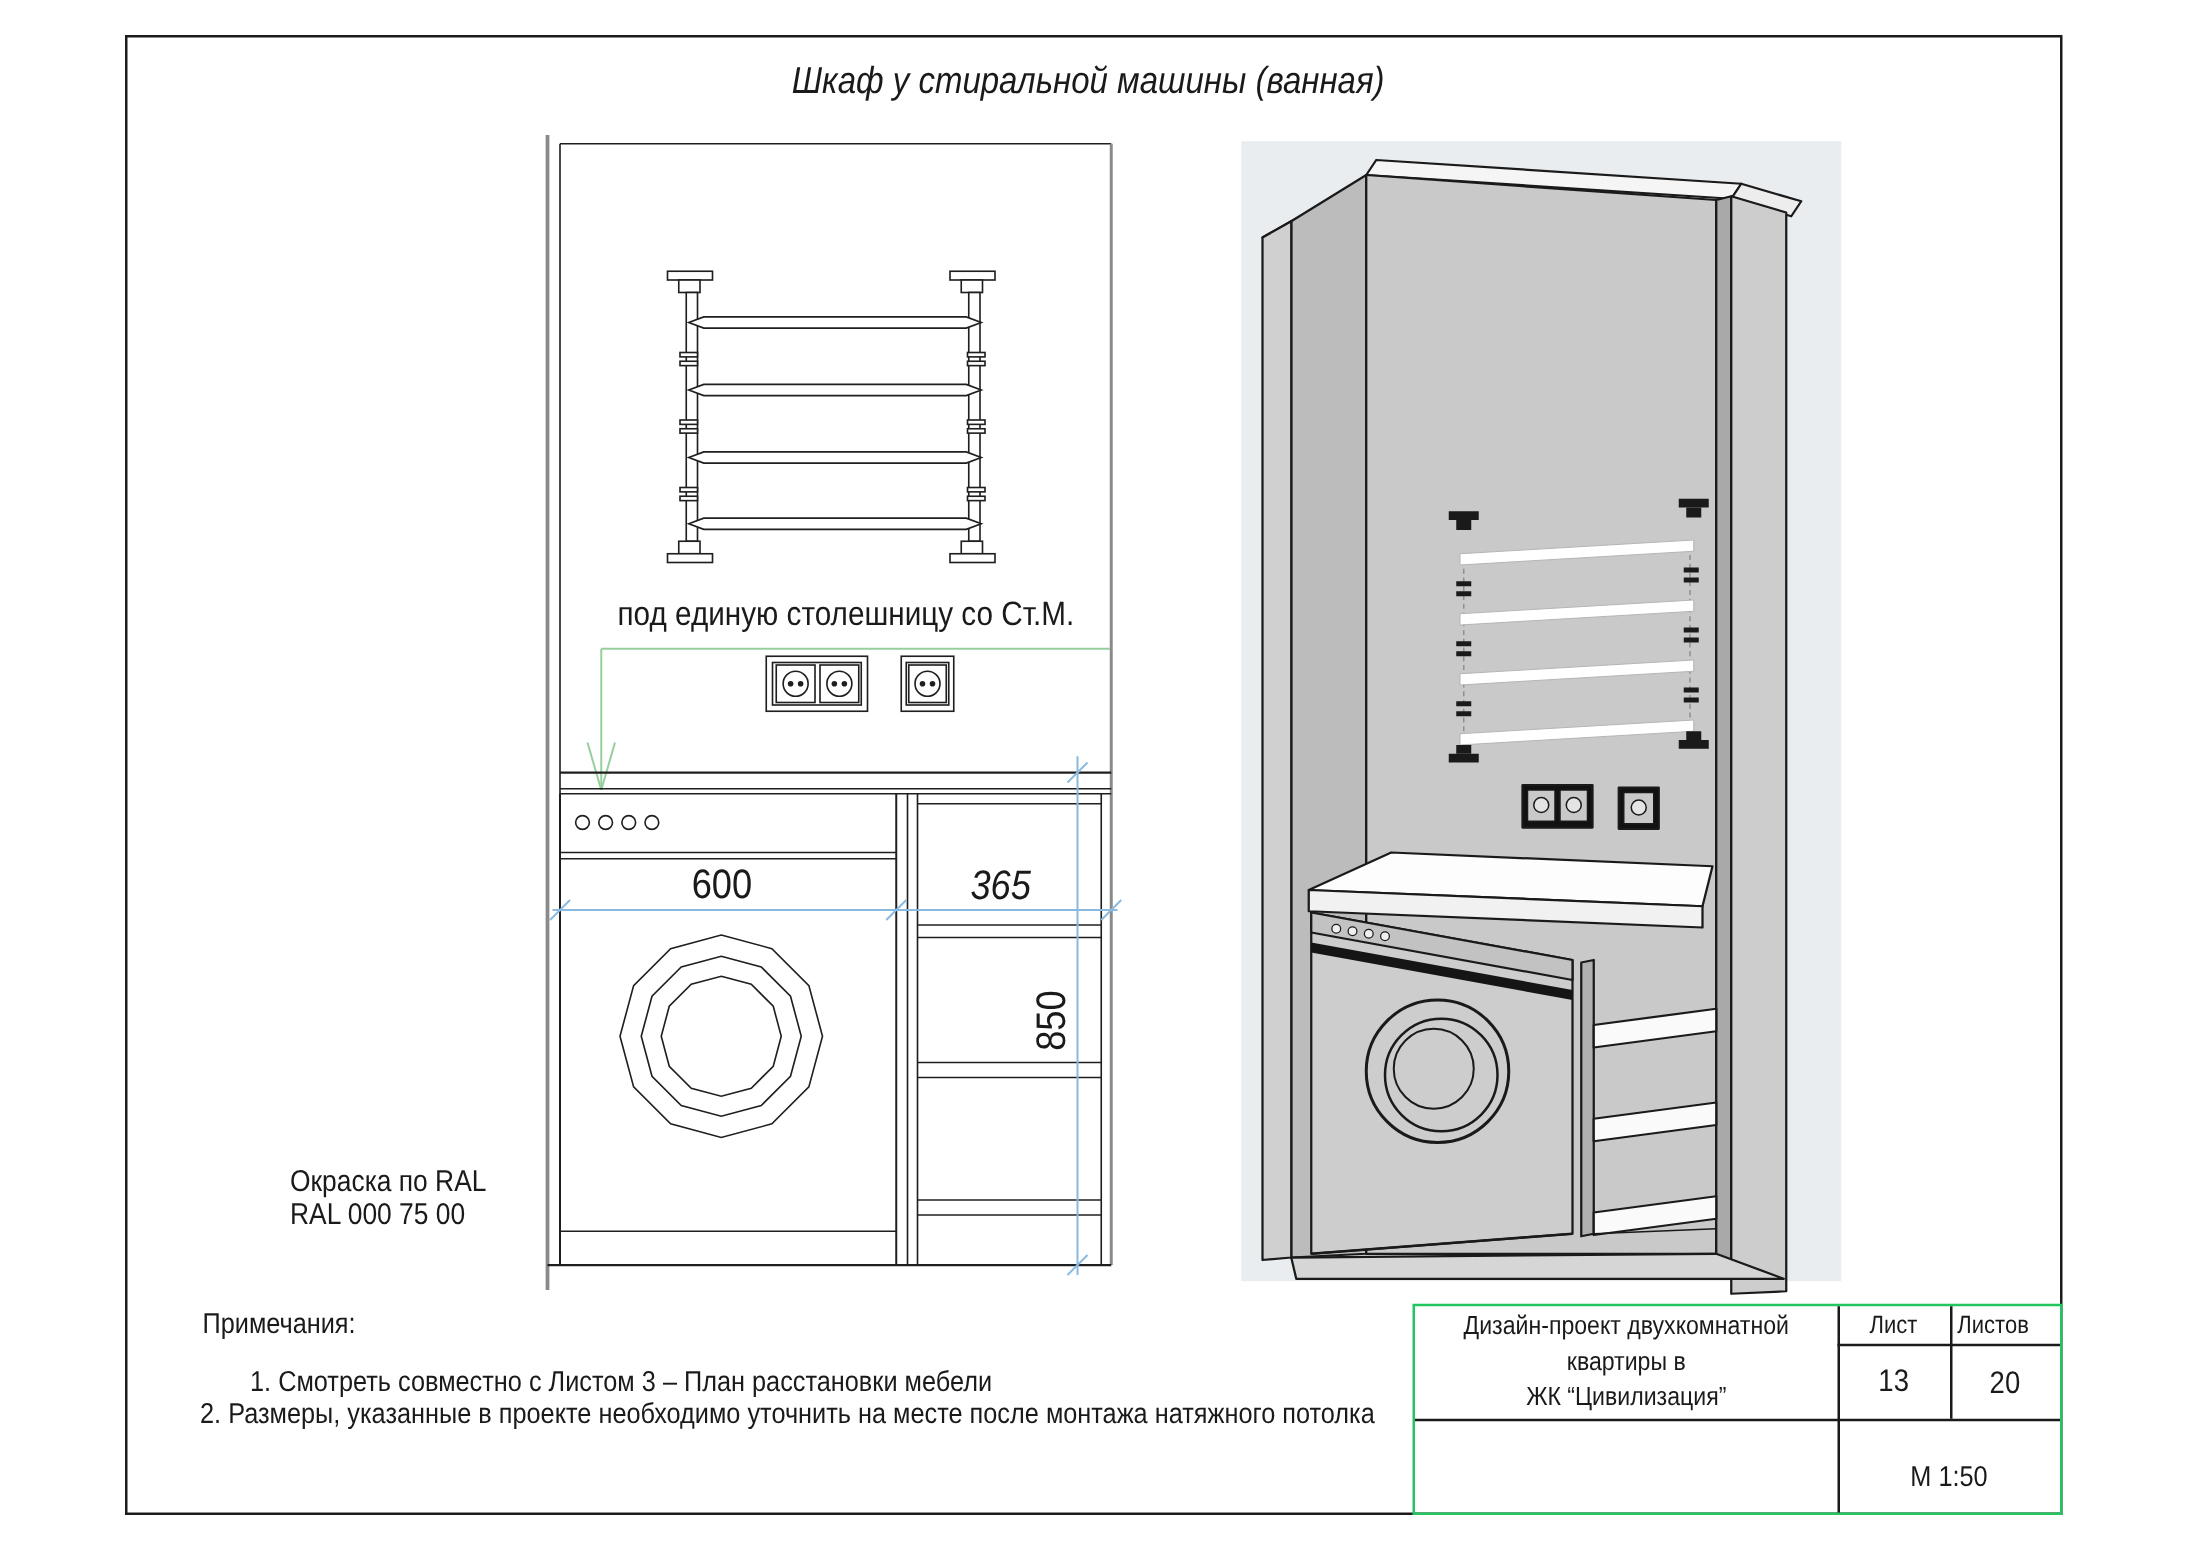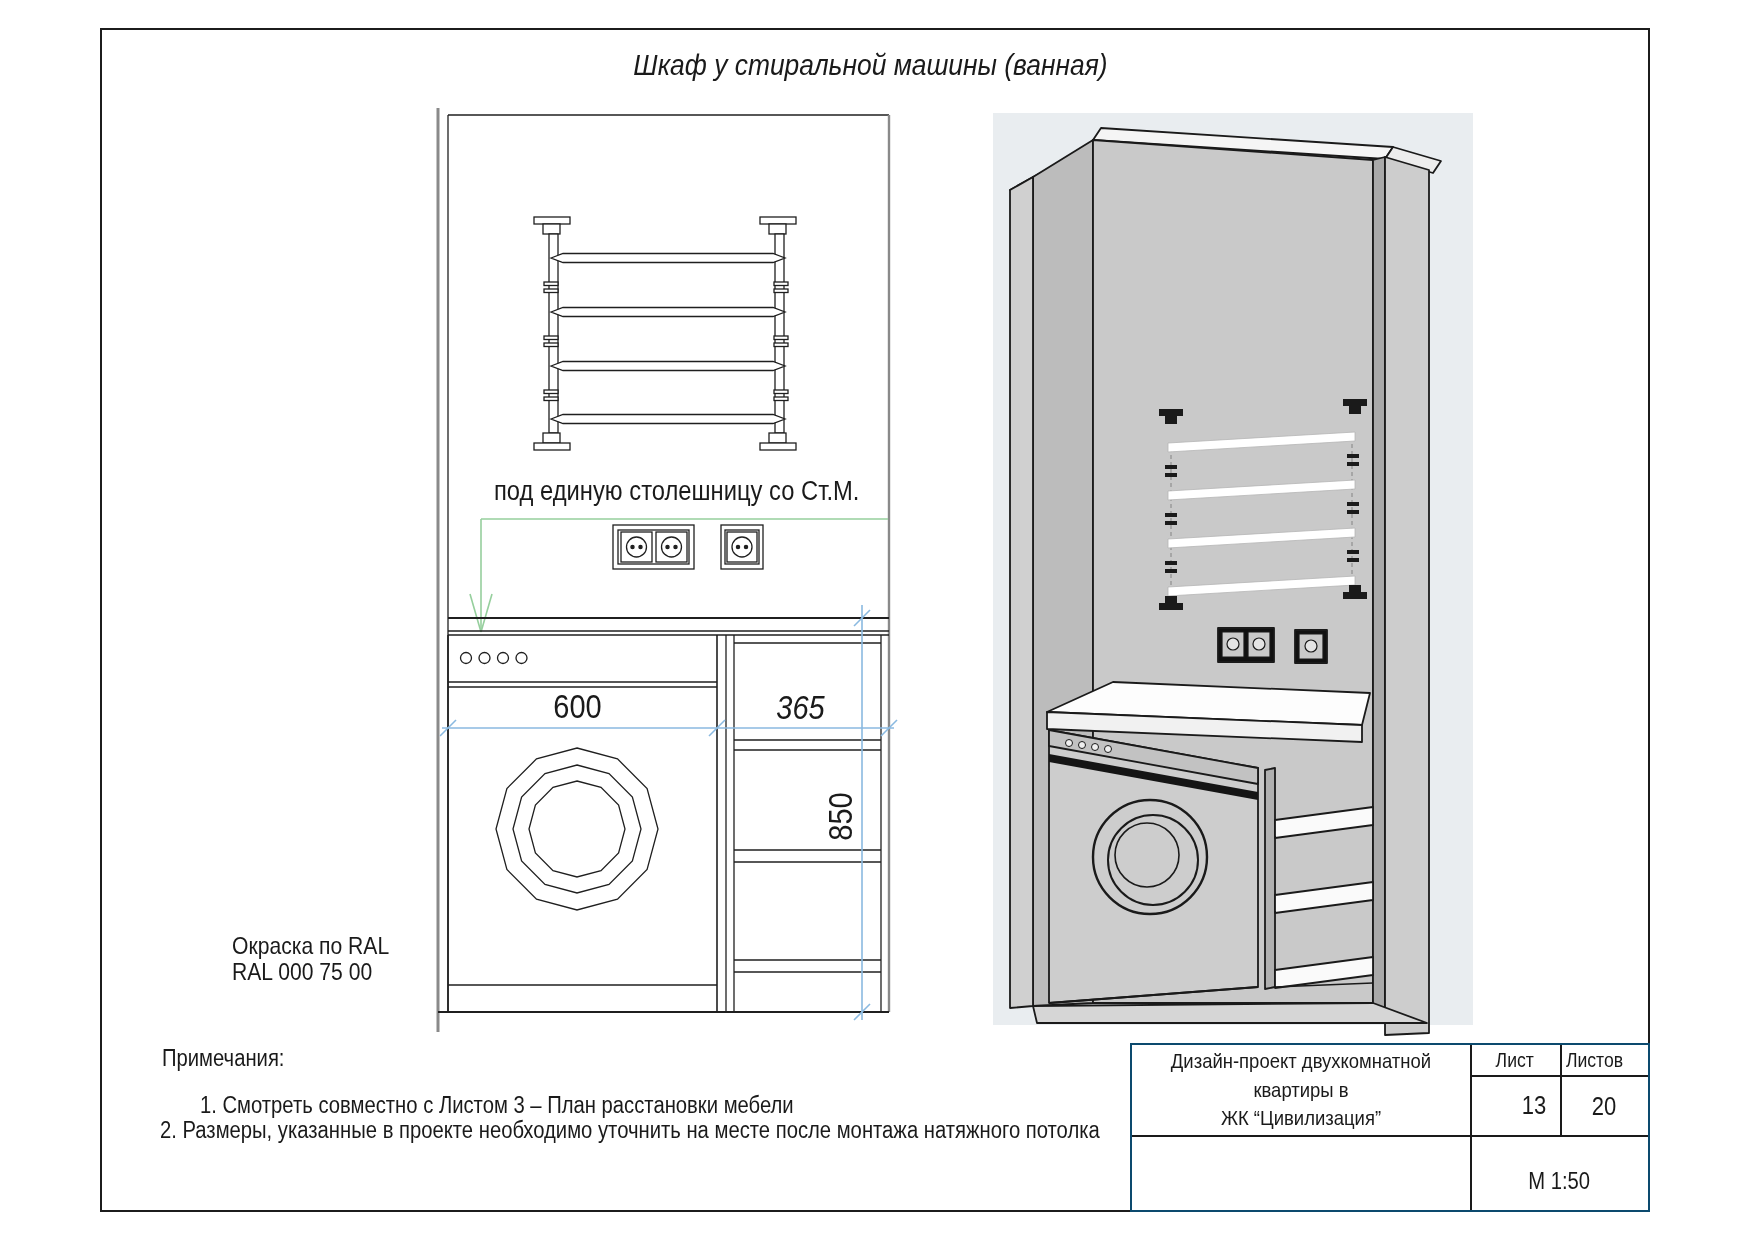--- a/index.html
+++ b/index.html
@@ -4,21 +4,21 @@
 <style>
   html,body{margin:0;padding:0;background:#ffffff;}
   body{width:1754px;height:1241px;position:relative;font-family:"Liberation Sans",sans-serif;color:#1a1a1a;overflow:hidden;}
   .abs{position:absolute;}
   .lbl{position:absolute;white-space:nowrap;color:#1a1a1a;}
   .cond{display:inline-block;transform:scaleX(0.88);transform-origin:0 50%;}
   .condc{display:inline-block;transform:scaleX(0.88);transform-origin:50% 50%;}
   .center{text-align:center;}
   .frame{border:2px solid #1c1c1c;box-sizing:border-box;}
   
-  .tb{position:absolute;left:1130px;top:1043px;width:520px;height:169px;border:2px solid #0c4a6e;box-sizing:border-box;}
+  .tb{position:absolute;left:1130px;top:1043px;width:520px;height:169px;border:2px solid #22c55e;box-sizing:border-box;}
   .tb .vline,.tb .hline{position:absolute;background:#1a1a1a;}
   .tb .cell{position:absolute;display:flex;align-items:center;justify-content:center;text-align:center;}
   svg{position:absolute;overflow:visible;}
   .dim{stroke:var(--dim-line,#8ab9e0);}
   .leader{stroke:var(--leader-line,#96cf9d);}
   .bg3d{fill:var(--render-background,#e9edf0);}
 </style>
 </head>
 <body>
 
@@ -271,21 +271,21 @@
   <div class="cell" style="left:0;top:0;width:338px;height:90px;font-size:21px;line-height:1.35;white-space:pre-line;">
     <span class="condc" style="white-space:pre-line;">Дизайн-проект двухкомнатной квартиры в
 ЖК “Цивилизация”</span>
   </div>
   <div class="cell" style="left:338px;top:0;width:90px;height:30px;font-size:20px;justify-content:center;">
     <span class="condc">Лист</span>
   </div>
   <div class="cell" style="left:428px;top:0;width:68px;height:30px;font-size:20px;">
     <span class="condc">Листов</span>
   </div>
-  <div class="cell" style="left:338px;top:30px;width:90px;height:60px;font-size:25px;margin-left:19px;">
+  <div class="cell" style="left:338px;top:30px;width:90px;height:60px;font-size:25px;">
     <span class="condc">13</span>
   </div>
   <div class="cell" style="left:428px;top:30px;width:88px;height:63px;font-size:25px;">
     <span class="condc">20</span>
   </div>
   <div class="cell" style="left:338px;top:90px;width:178px;height:93px;font-size:23px;">
     <span class="condc">М 1:50</span>
   </div>
 </div>
 

